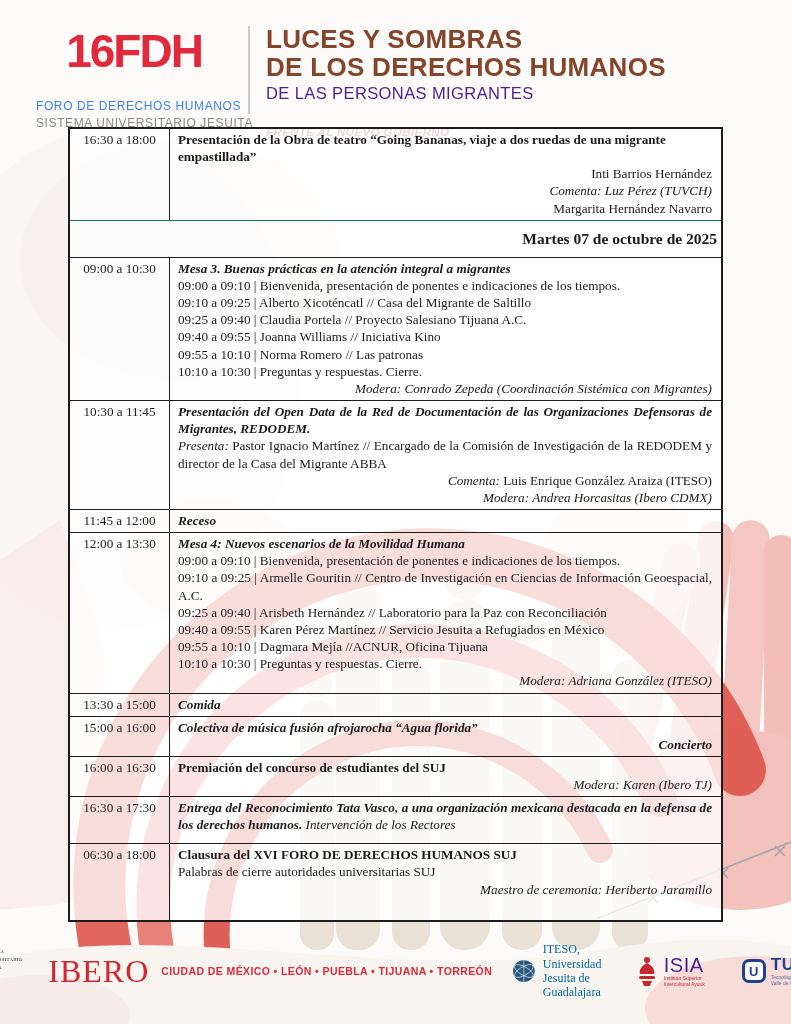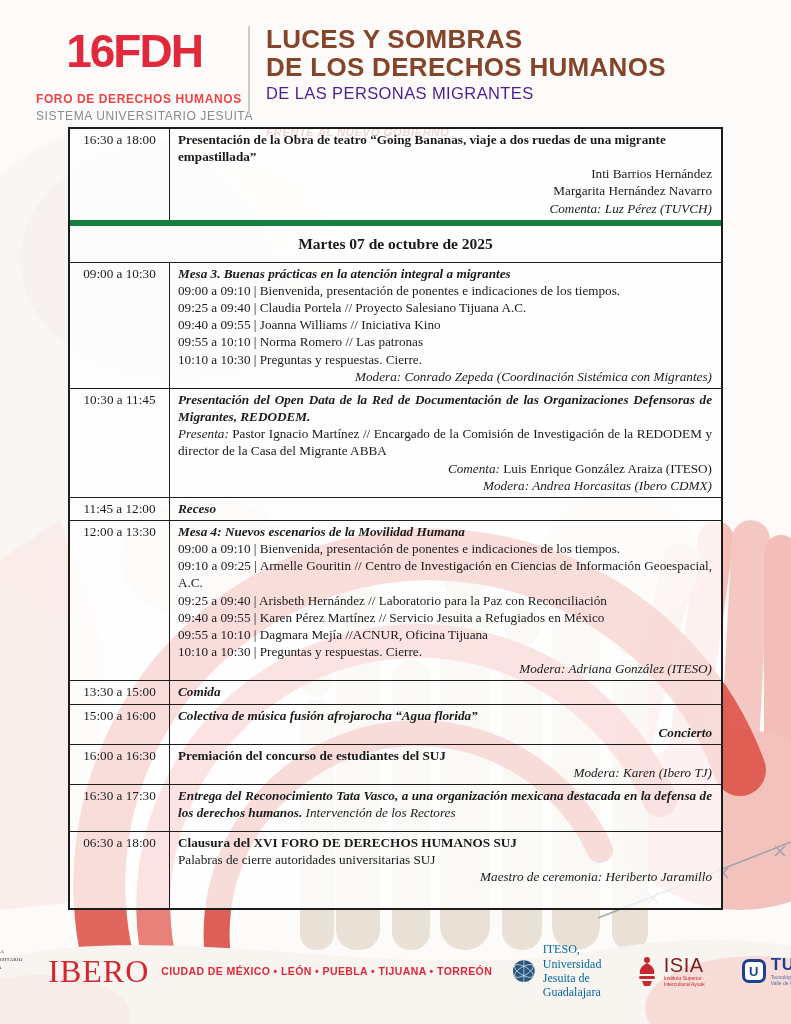--- a/index.html
+++ b/index.html
@@ -11,21 +11,21 @@
   }
   
   #artwork{position:absolute;inset:0;z-index:0;}
   
   .header{position:absolute;top:18px;left:36px;display:flex;align-items:flex-start;z-index:2;}
   .logo-block{width:196px;text-align:center;padding-top:10px;}
   .logo-acronym{
     font-family:"Liberation Sans", sans-serif;font-weight:800;font-size:46px;line-height:1;
     color:#e2293b;letter-spacing:-2px;
   }
-  .logo-line1{font-family:"Liberation Sans", sans-serif;font-weight:700;font-size:12px;color:#ef4444;letter-spacing:.6px;margin-top:18px;white-space:nowrap;}
+  .logo-line1{font-family:"Liberation Sans", sans-serif;font-weight:400;font-size:12px;color:#3b82f6;letter-spacing:.6px;margin-top:25px;white-space:nowrap;}
   .logo-line2{font-family:"Liberation Sans", sans-serif;font-weight:400;font-size:12px;color:#8a8a8a;letter-spacing:.6px;margin-top:3px;white-space:nowrap;}
   .header-divider{width:2px;background:#cfcac6;align-self:stretch;margin:8px 16px 0 16px;height:88px;}
   .title-block{padding-top:8px;}
   .title-main{
     font-family:"Liberation Sans", sans-serif;font-weight:800;font-size:26px;line-height:1.06;
     color:#84452a;letter-spacing:.3px;
   }
   .title-sub{font-family:"Liberation Sans", sans-serif;font-weight:400;font-size:16.5px;color:#4c1d95;letter-spacing:.4px;margin-top:3px;}
   .title-tagline{font-family:"Liberation Sans", sans-serif;font-weight:700;font-style:italic;font-size:11.5px;color:#9c5233;letter-spacing:.4px;margin-top:23px;}
   
@@ -34,21 +34,21 @@
     border:2px solid #1c1c1c;box-sizing:border-box;
     background:rgba(255,255,255,0.78);
   }
   .row{display:flex;border-top:1px solid #1c1c1c;}
   .row:first-child{border-top:none;}
   .cell-time{
     width:100px;flex:0 0 100px;border-right:1px solid #1c1c1c;box-sizing:border-box;
     text-align:center;font-size:13.2px;padding:2px 2px 2px 2px;line-height:1.3;
   }
   .cell-content{flex:1;padding:2px 9px 3px 8px;font-size:13.2px;line-height:1.3;box-sizing:border-box;}
-  .row-day{border-top:6px solid #15803d;text-align:center;font-weight:700;font-size:15.5px;padding:9px 4px;}
+  .row-day{border-top:1px solid #15803d;text-align:right;font-weight:700;font-size:15.5px;padding:9px 4px;}
   .line{min-height:1em;}
   .seg-b{font-weight:700;}
   .seg-i{font-style:italic;}
   .row:nth-child(10) .cell-content{min-height:46px;}
   .row:nth-child(11) .cell-content{padding-bottom:22px;}
   
   .footer{
     position:absolute;left:0;right:0;bottom:14px;height:78px;z-index:2;
     display:flex;align-items:center;justify-content:center;gap:20px;padding:0 18px;
   }
@@ -59,21 +59,21 @@
   }
   .ibero-group{display:flex;align-items:center;gap:12px;}
   .ibero-name{font-family:"Liberation Serif", serif;font-size:32px;color:#d4272f;letter-spacing:1px;line-height:1;}
   .ibero-campuses{
     font-family:"Liberation Sans", sans-serif;font-weight:700;font-size:10.5px;color:#e0273a;letter-spacing:.4px;white-space:nowrap;
   }
   .iteso-group{display:flex;align-items:center;gap:7px;}
   .iteso-text{font-family:"Liberation Serif", serif;font-size:12px;line-height:1.2;color:#0369a1;}
   .isia-group{display:flex;align-items:center;gap:4px;}
   .isia-right{display:flex;flex-direction:column;}
-  .isia-name{font-family:"Liberation Sans", sans-serif;font-weight:400;font-size:20px;color:#7f1d1d;line-height:1;letter-spacing:.5px;}
+  .isia-name{font-family:"Liberation Sans", sans-serif;font-weight:400;font-size:20px;color:#4c1d95;line-height:1;letter-spacing:.5px;}
   .isia-sub{font-size:5px;color:#c5282f;width:58px;line-height:1.25;font-family:"Liberation Sans", sans-serif;}
   .tuvch-group{display:flex;align-items:center;gap:5px;}
   .tuvch-u{
     width:24px;height:24px;border:3px solid #1e3f94;border-radius:7px;box-sizing:border-box;
     display:flex;align-items:center;justify-content:center;
     font-family:"Liberation Sans", sans-serif;font-weight:800;font-size:13px;color:#1e3f94;background:#fff;
   }
   .tuvch-right{display:flex;flex-direction:column;}
   .tuvch-name{font-family:"Liberation Sans", sans-serif;font-weight:800;font-size:17px;color:#1e3f94;line-height:1;letter-spacing:.5px;}
   .tuvch-sub{font-size:5px;color:#5b6ba8;width:70px;line-height:1.25;font-family:"Liberation Sans", sans-serif;margin-top:1px;}
@@ -146,30 +146,31 @@
     <div class="title-tagline">FRENTE AL NUEVO GOBIERNO</div>
   </div>
 </div>
 
 <div class="schedule" id="schedule-body">
     <div class="row">
       <div class="cell-time">16:30 a 18:00</div>
       <div class="cell-content">
         <div class="line" style="text-align: left;"><span class="seg-b">Presentación de la Obra de teatro “Going Bananas, viaje a dos ruedas de una migrante empastillada”</span></div>
         <div class="line" style="text-align: right;"><span>Inti Barrios Hernández</span></div>
+        <div class="line" style="text-align: right;"><span class="seg-i">Comenta: Luz Pérez (TUVCH)</span></div>
         <div class="line" style="text-align: right;"><span>Margarita Hernández Navarro</span></div>
-        <div class="line" style="text-align: right;"><span class="seg-i">Comenta: Luz Pérez (TUVCH)</span></div>
       </div>
     </div>
     <div class="row-day">Martes 07 de octubre de 2025</div>
     <div class="row">
       <div class="cell-time">09:00 a 10:30</div>
       <div class="cell-content">
         <div class="line" style="text-align: left;"><span class="seg-b seg-i">Mesa 3. Buenas prácticas en la atención integral a migrantes</span></div>
         <div class="line" style="text-align: left;"><span>09:00 a 09:10 | Bienvenida, presentación de ponentes e indicaciones de los tiempos.</span></div>
+        <div class="line" style="text-align: left;"><span>09:10 a 09:25 | Alberto Xicoténcatl // Casa del Migrante de Saltillo</span></div>
         <div class="line" style="text-align: left;"><span>09:25 a 09:40 | Claudia Portela // Proyecto Salesiano Tijuana A.C.</span></div>
         <div class="line" style="text-align: left;"><span>09:40 a 09:55 | Joanna Williams // Iniciativa Kino</span></div>
         <div class="line" style="text-align: left;"><span>09:55 a 10:10 | Norma Romero // Las patronas</span></div>
         <div class="line" style="text-align: left;"><span>10:10 a 10:30 | Preguntas y respuestas. Cierre.</span></div>
         <div class="line" style="text-align: right;"><span class="seg-i">Modera: Conrado Zepeda (Coordinación Sistémica con Migrantes)</span></div>
       </div>
     </div>
     <div class="row">
       <div class="cell-time">10:30 a 11:45</div>
       <div class="cell-content">

